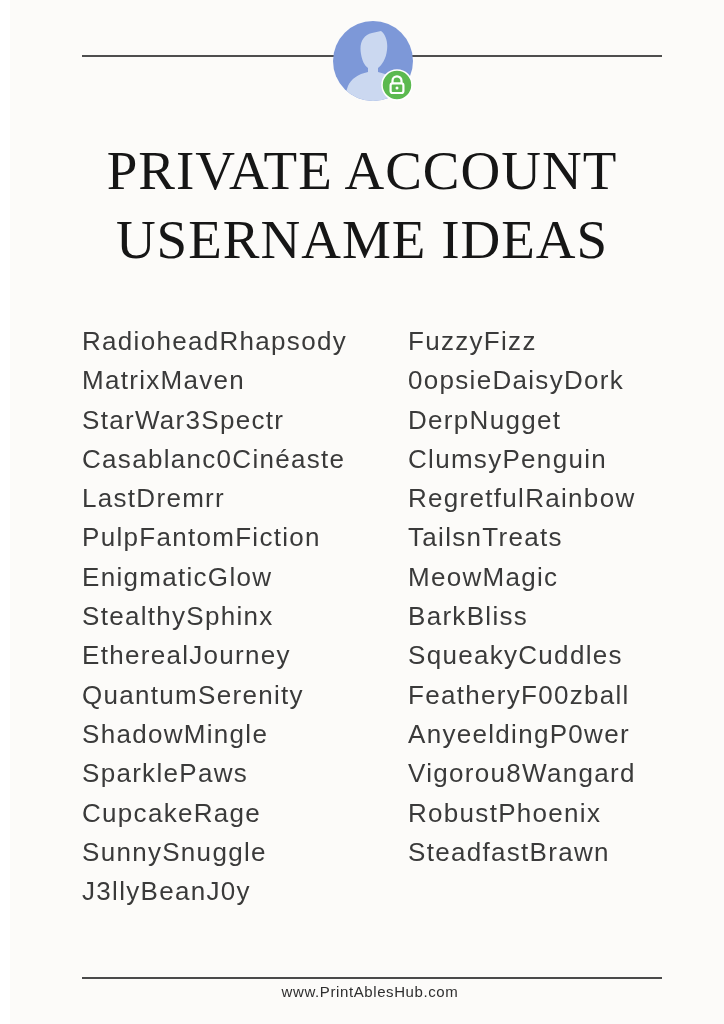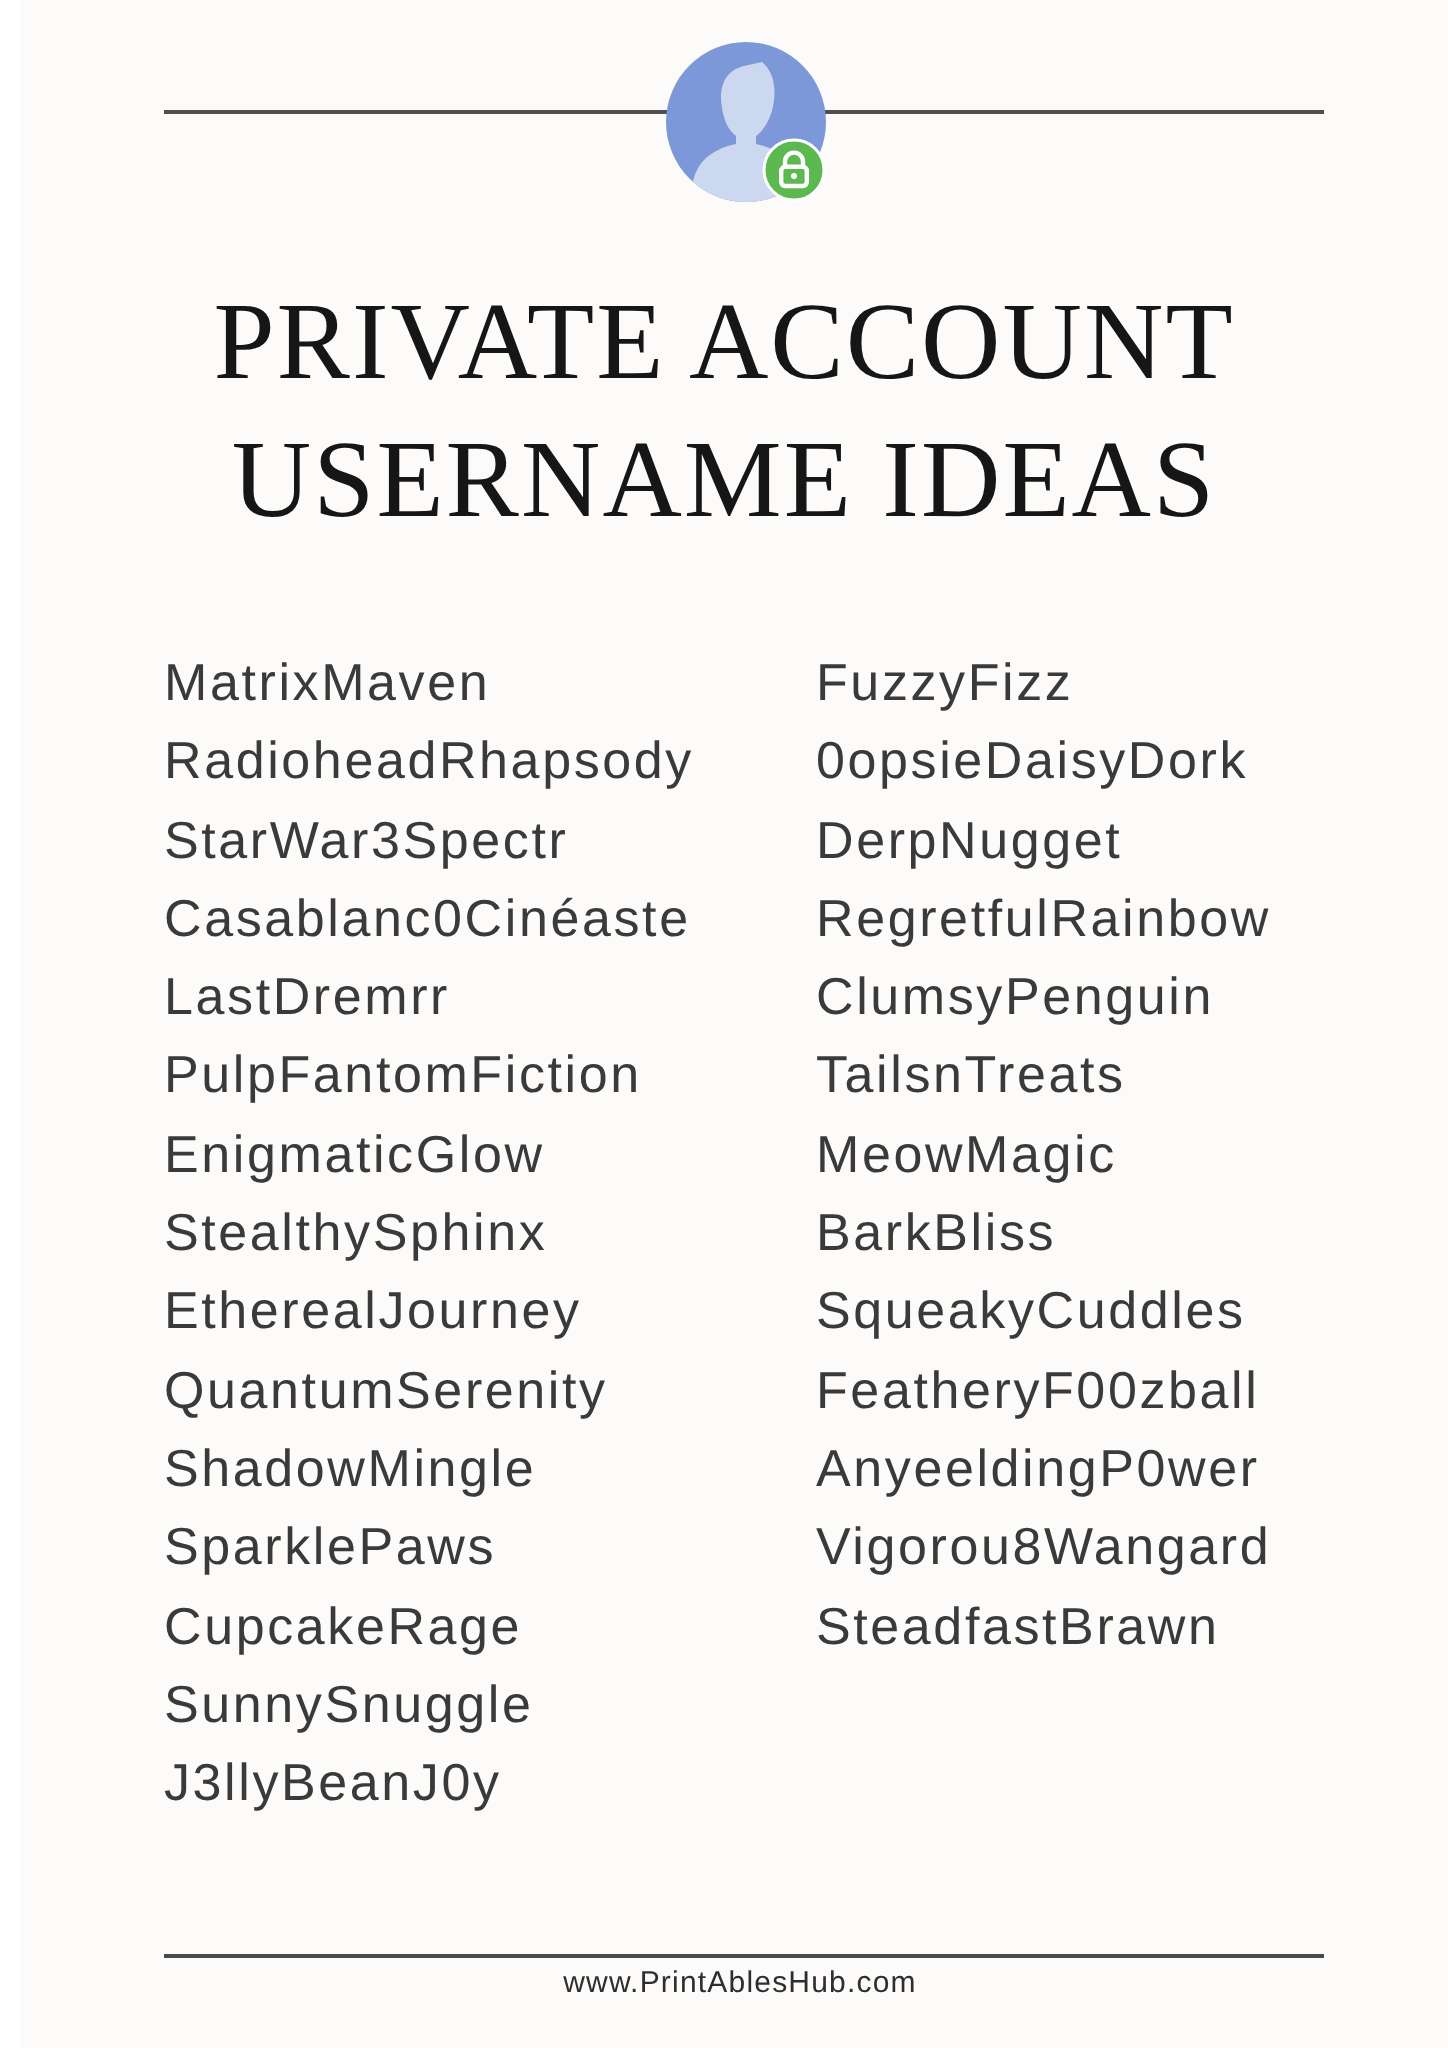--- a/index.html
+++ b/index.html
@@ -137,49 +137,50 @@
     </div>
   </div>
 
   <div class="title">
     <div>PRIVATE ACCOUNT</div>
     <div>USERNAME IDEAS</div>
   </div>
 
   <div class="list">
     <div class="col col-left" id="col-left">
+        <div class="username">RadioheadRhapsody</div>
         <div class="username">MatrixMaven</div>
-        <div class="username">RadioheadRhapsody</div>
         <div class="username">StarWar3Spectr</div>
         <div class="username">Casablanc0Cinéaste</div>
         <div class="username">LastDremrr</div>
         <div class="username">PulpFantomFiction</div>
         <div class="username">EnigmaticGlow</div>
         <div class="username">StealthySphinx</div>
         <div class="username">EtherealJourney</div>
         <div class="username">QuantumSerenity</div>
         <div class="username">ShadowMingle</div>
         <div class="username">SparklePaws</div>
         <div class="username">CupcakeRage</div>
         <div class="username">SunnySnuggle</div>
         <div class="username">J3llyBeanJ0y</div>
       </div>
     <div class="col col-right" id="col-right">
         <div class="username">FuzzyFizz</div>
         <div class="username">0opsieDaisyDork</div>
         <div class="username">DerpNugget</div>
+        <div class="username">ClumsyPenguin</div>
         <div class="username">RegretfulRainbow</div>
-        <div class="username">ClumsyPenguin</div>
         <div class="username">TailsnTreats</div>
         <div class="username">MeowMagic</div>
         <div class="username">BarkBliss</div>
         <div class="username">SqueakyCuddles</div>
         <div class="username">FeatheryF00zball</div>
         <div class="username">AnyeeldingP0wer</div>
         <div class="username">Vigorou8Wangard</div>
+        <div class="username">RobustPhoenix</div>
         <div class="username">SteadfastBrawn</div>
       </div>
   </div>
 
   <div class="bottom-line"></div>
   <div class="footer-text">www.PrintAblesHub.com</div>
 
 </div>
 
 </body></html>

